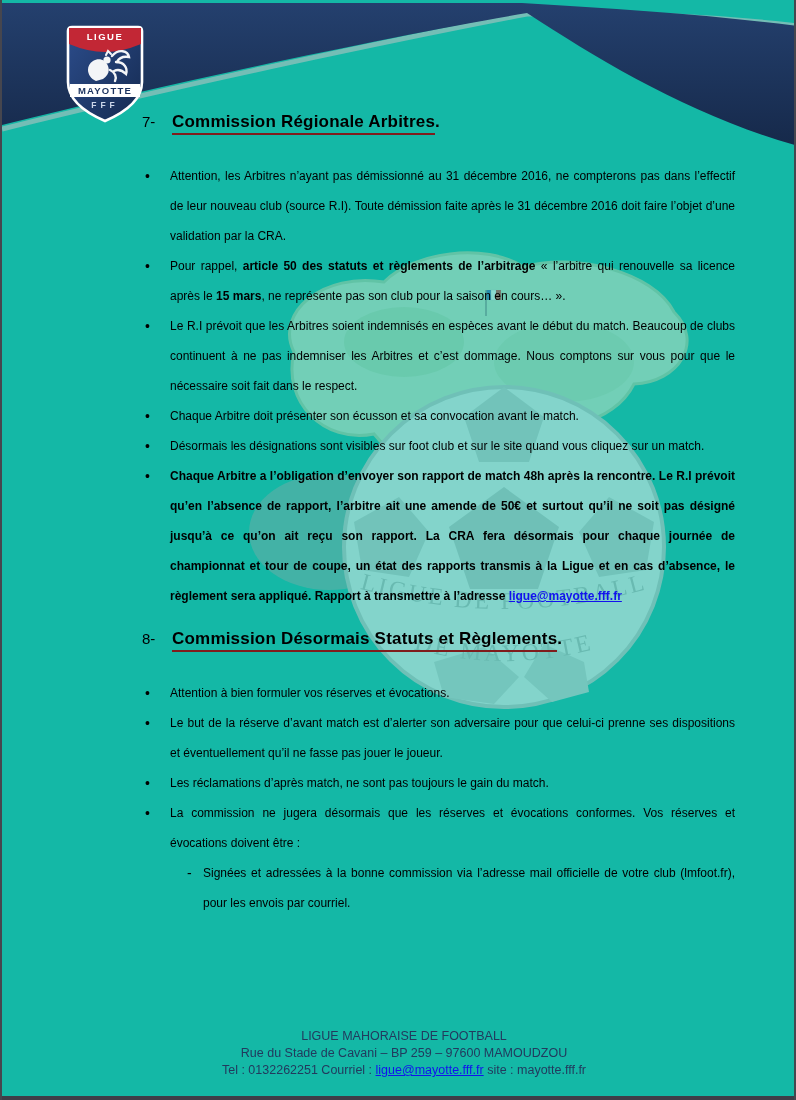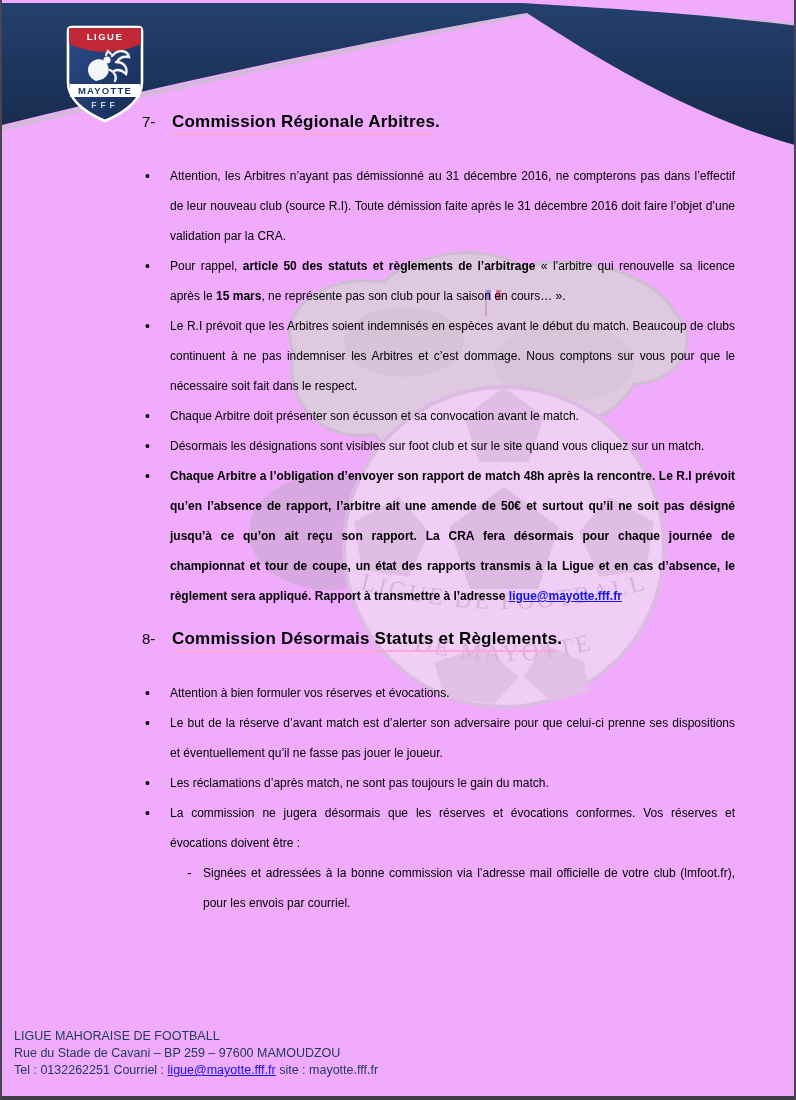--- a/index.html
+++ b/index.html
@@ -1,42 +1,42 @@
 <!DOCTYPE html>
 <html lang="fr" style="--link: #1212ee; --footer-col: #223a5e;"><head>
 <meta charset="utf-8">
 <style>
   html,body{margin:0;padding:0;background:#fff;}
   .page{
-    width:796px;height:1100px;position:relative;overflow:hidden;background:#f0abfc;
+    width:796px;height:1100px;position:relative;overflow:hidden;background:#14b8a6;
     box-sizing:border-box;border-left:2px solid #46464e;border-right:2px solid #46464e;
     font-family:"Liberation Sans",sans-serif;color:#000;
   }
   
   .header-wave{position:absolute;top:0;left:0;z-index:1;}
   
   .logo{position:absolute;top:24px;left:64px;width:78px;height:100px;z-index:3;}
   
   .watermark{position:absolute;top:232px;left:232px;z-index:0;opacity:.5;pointer-events:none;}
   
   .content{position:relative;z-index:2;padding-top:112px;}
   .heading-row{display:flex;align-items:baseline;margin:0 59px 26px 140px;}
   .heading-row.second{margin-top:18px;margin-bottom:26px;}
   .h-num{font-size:15px;width:30px;flex:0 0 30px;}
-  .h-title{font-size:17px;font-weight:bold;border-bottom:2px solid #f9a8d4;padding-bottom:1px;letter-spacing:.2px;}
+  .h-title{font-size:17px;font-weight:bold;border-bottom:2px solid #7f1d1d;padding-bottom:1px;letter-spacing:.2px;}
   .h-period{font-size:17px;font-weight:bold;}
   .b-row{display:flex;margin:0 59px 0 143px;}
   .b-marker{flex:0 0 25px;font-size:14px;line-height:30px;}
   .b-text{flex:1;text-align:justify;font-size:12px;line-height:30px;}
   .b-row.bold .b-text,.b-row.bold .b-text a{font-weight:700;}
   .b-row.sub{margin-left:185px;}
   .b-row.sub .b-marker{flex:0 0 16px;}
   a.doc-link{color:var(--link,#1212ee);text-decoration:underline;cursor:pointer;}
   
-  .footer{position:absolute;left:12px;right:0;top:1028px;text-align:left;z-index:2;
+  .footer{position:absolute;left:12px;right:0;top:1028px;text-align:center;z-index:2;
           color:var(--footer-col,#223a5e);font-size:12.5px;line-height:17px;}
   .bottom-bar{position:absolute;left:0;right:0;bottom:0;height:4px;background:#3e3e48;z-index:4;}
 </style>
 </head>
 <body>
 
 <div class="page">
 
   <svg class="header-wave" width="796" height="185" viewBox="0 0 796 185" aria-hidden="true">
     <defs>

